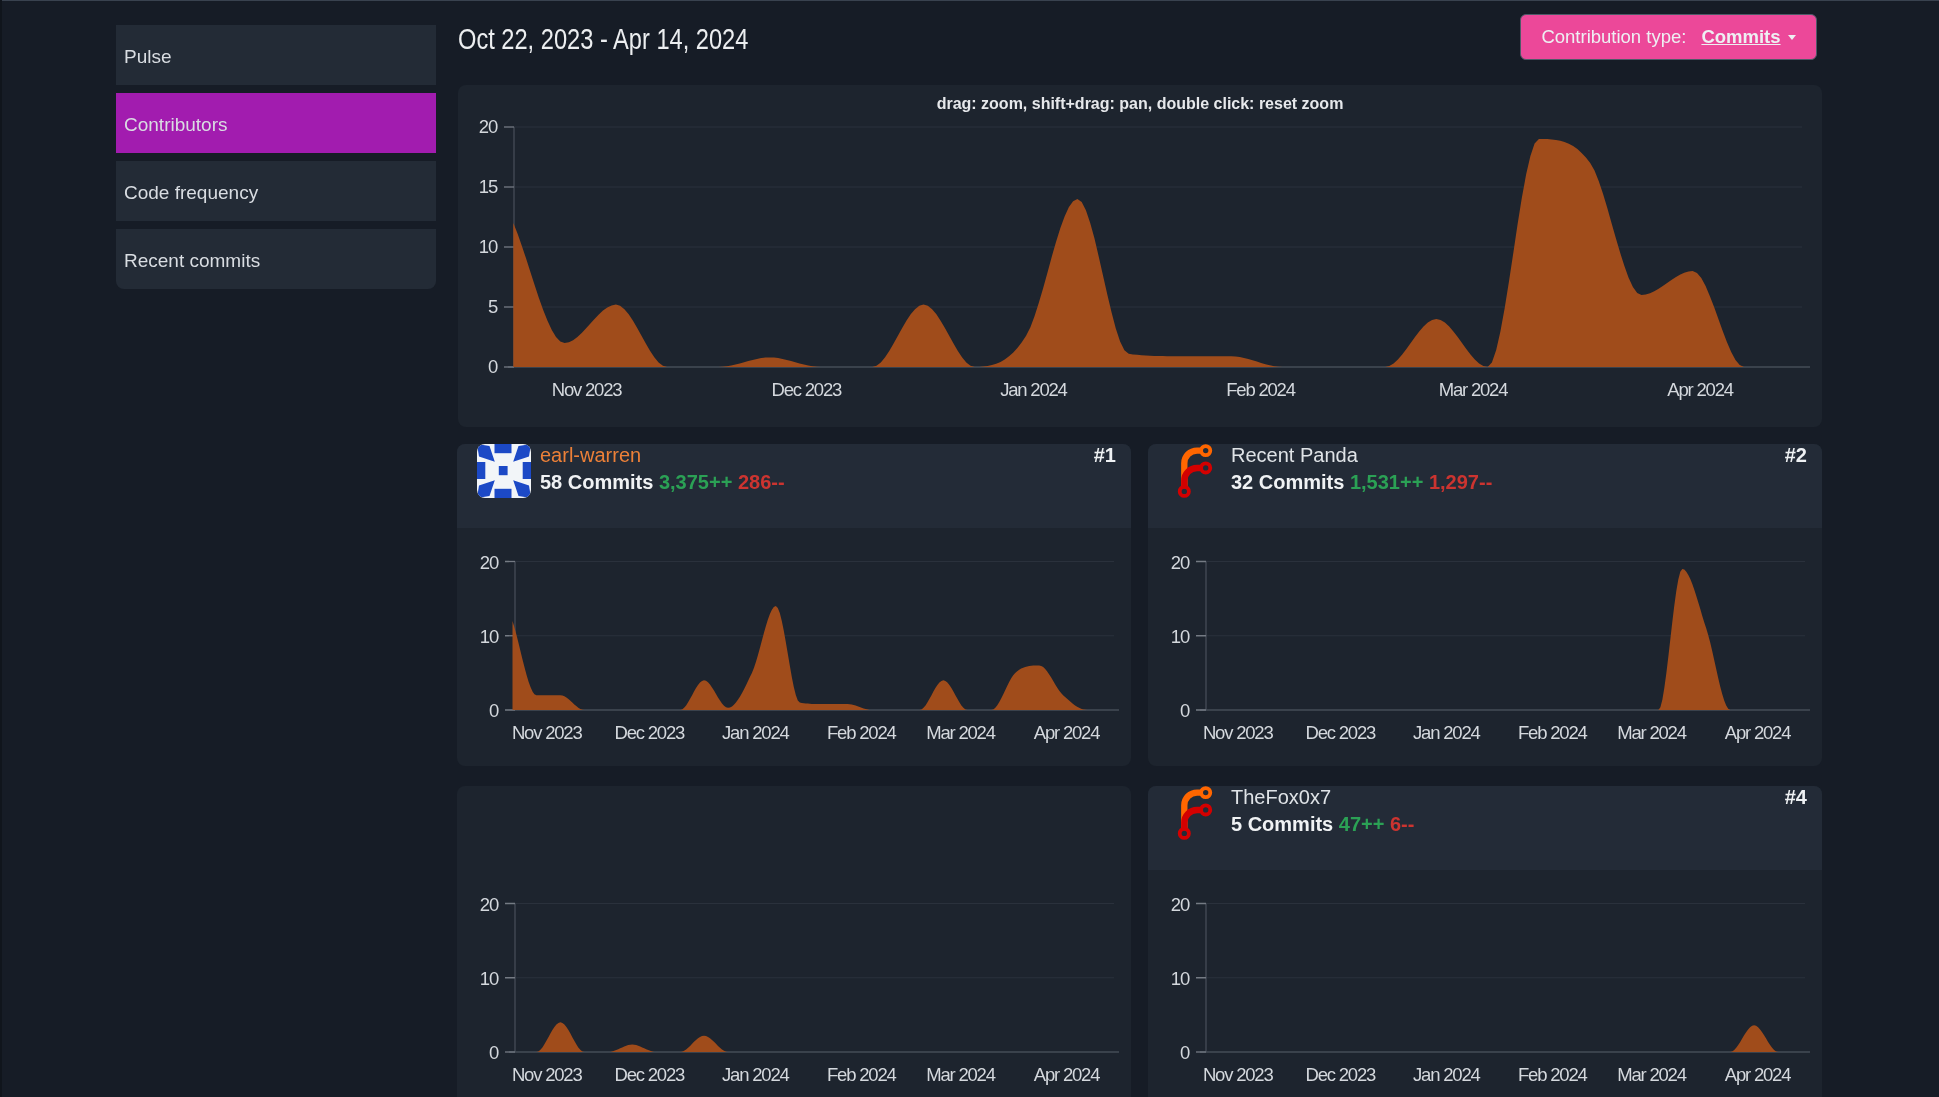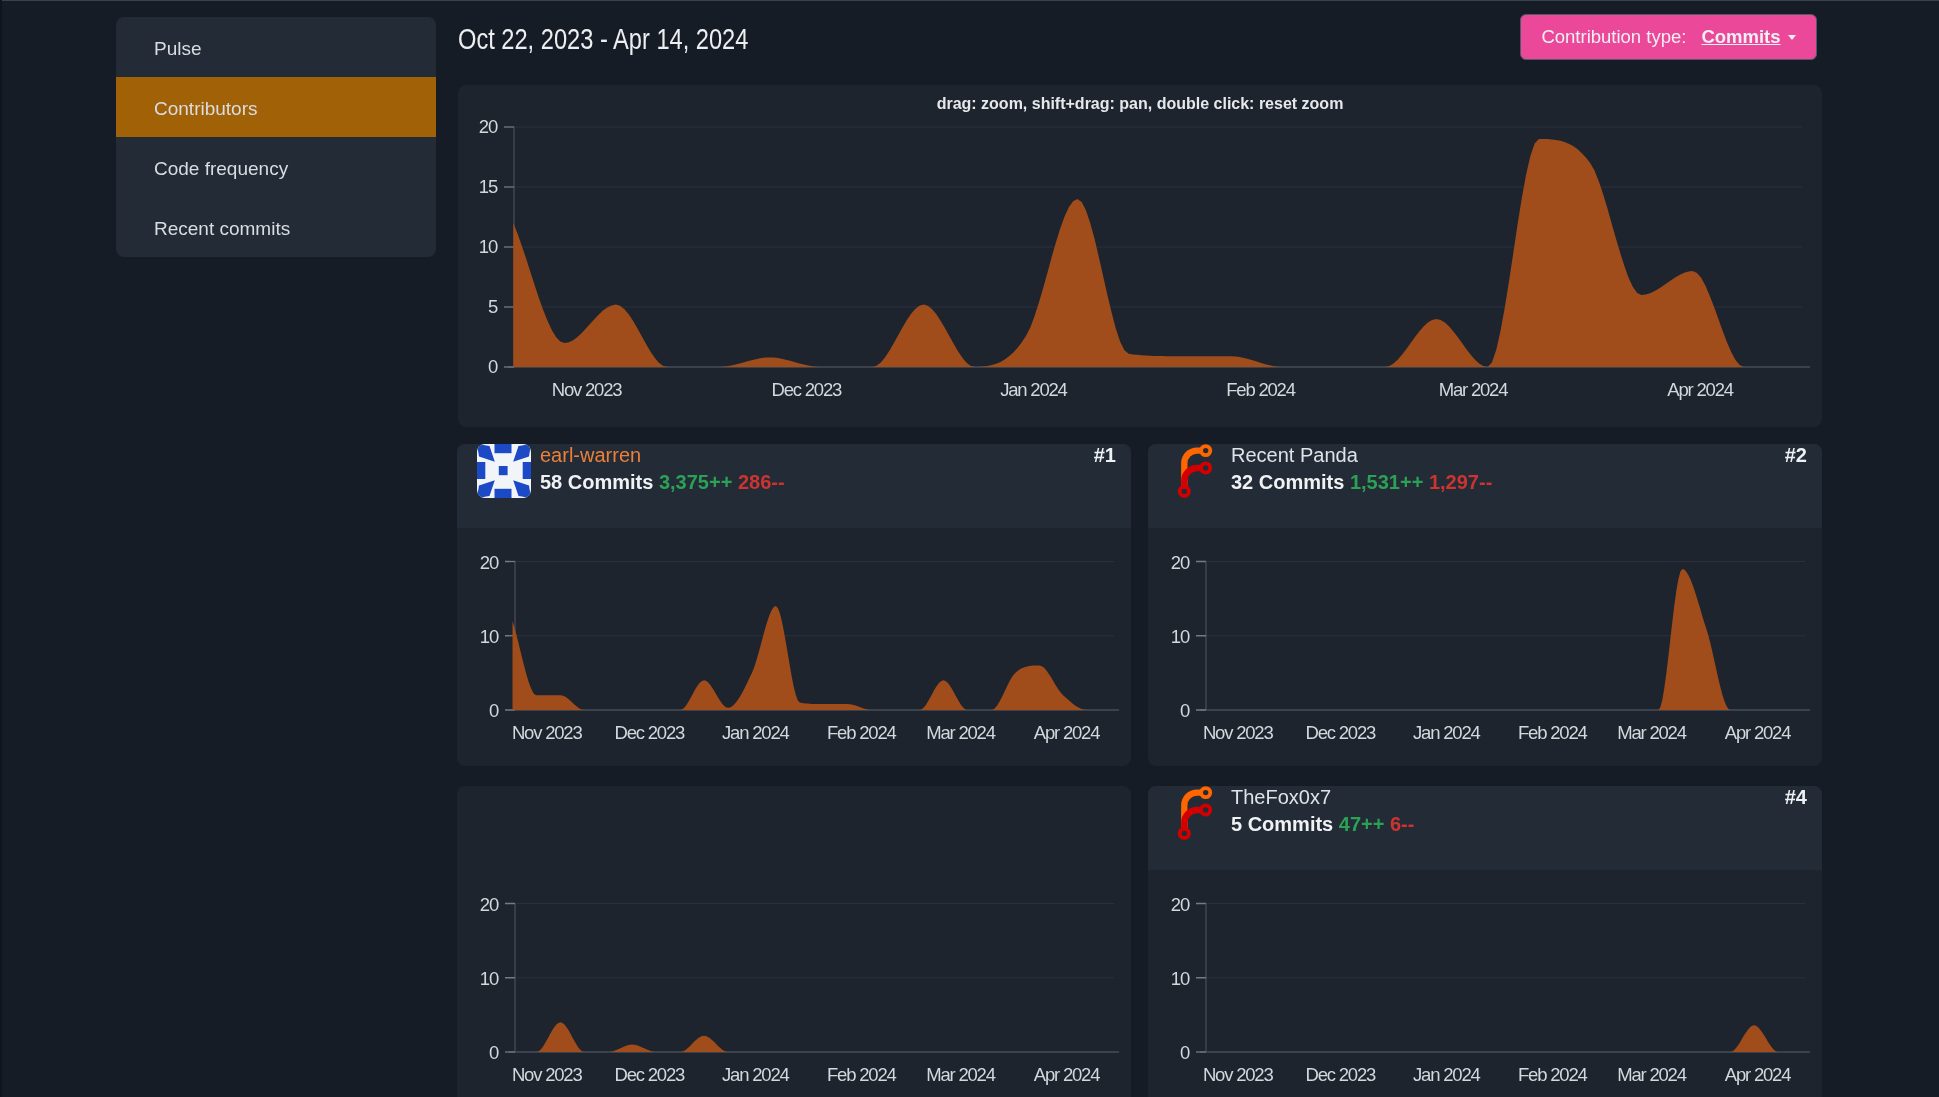--- a/index.html
+++ b/index.html
@@ -1,21 +1,21 @@
 <!DOCTYPE html>
 <html><head>
 <meta charset="utf-8">
 <style>
 * { margin:0; padding:0; box-sizing:border-box; }
 html,body { width:1939px; height:1097px; background:#161c26; overflow:hidden;
   font-family:"Liberation Sans", sans-serif; position:relative; }
 .topline { position:absolute; left:0; top:0; width:1939px; height:1px; background:#39424f; }
 .menu { position:absolute; left:116px; top:17px; width:320px; border-radius:8px; overflow:hidden; }
-.mitem { height:60px; line-height:64px; padding-left:38px; background:#232b36; color:#d9dde2; font-size:19px; }
-.mitem.active { background:#a16207; }
+.mitem { height:60px; line-height:64px; padding-left:8px; background:#232b36; color:#d9dde2; font-size:19px;margin-top:8px; }
+.mitem.active { background:#a21caf; }
 .title { position:absolute; left:458px; top:23px; font-size:29px; color:#eceef0; transform:scaleX(0.815); transform-origin:left center; white-space:nowrap; }
 .btn { position:absolute; left:1520px; top:14px; width:297px; height:46px; background:#ec4899;
   border:1px solid #4e5a68; border-radius:6px; color:#eef0f3; font-size:18.5px;
   display:flex; align-items:center; justify-content:center; }
 .btn b { margin-left:15px;text-decoration:underline; }
 .btn .tri { display:inline-block; margin-left:7px; width:0; height:0; border-left:4px solid transparent;
   border-right:4px solid transparent; border-top:5px solid #eef0f3; }
 .panel { position:absolute; left:458px; top:85px; width:1364px; height:342px; background:#1d242e; border-radius:8px; }
 .card { position:absolute; width:674px; height:322px; background:#1d242e; border-radius:8px; overflow:hidden; }
 .chead { position:absolute; left:0; top:0; width:100%; height:84px; background:#232b37;

